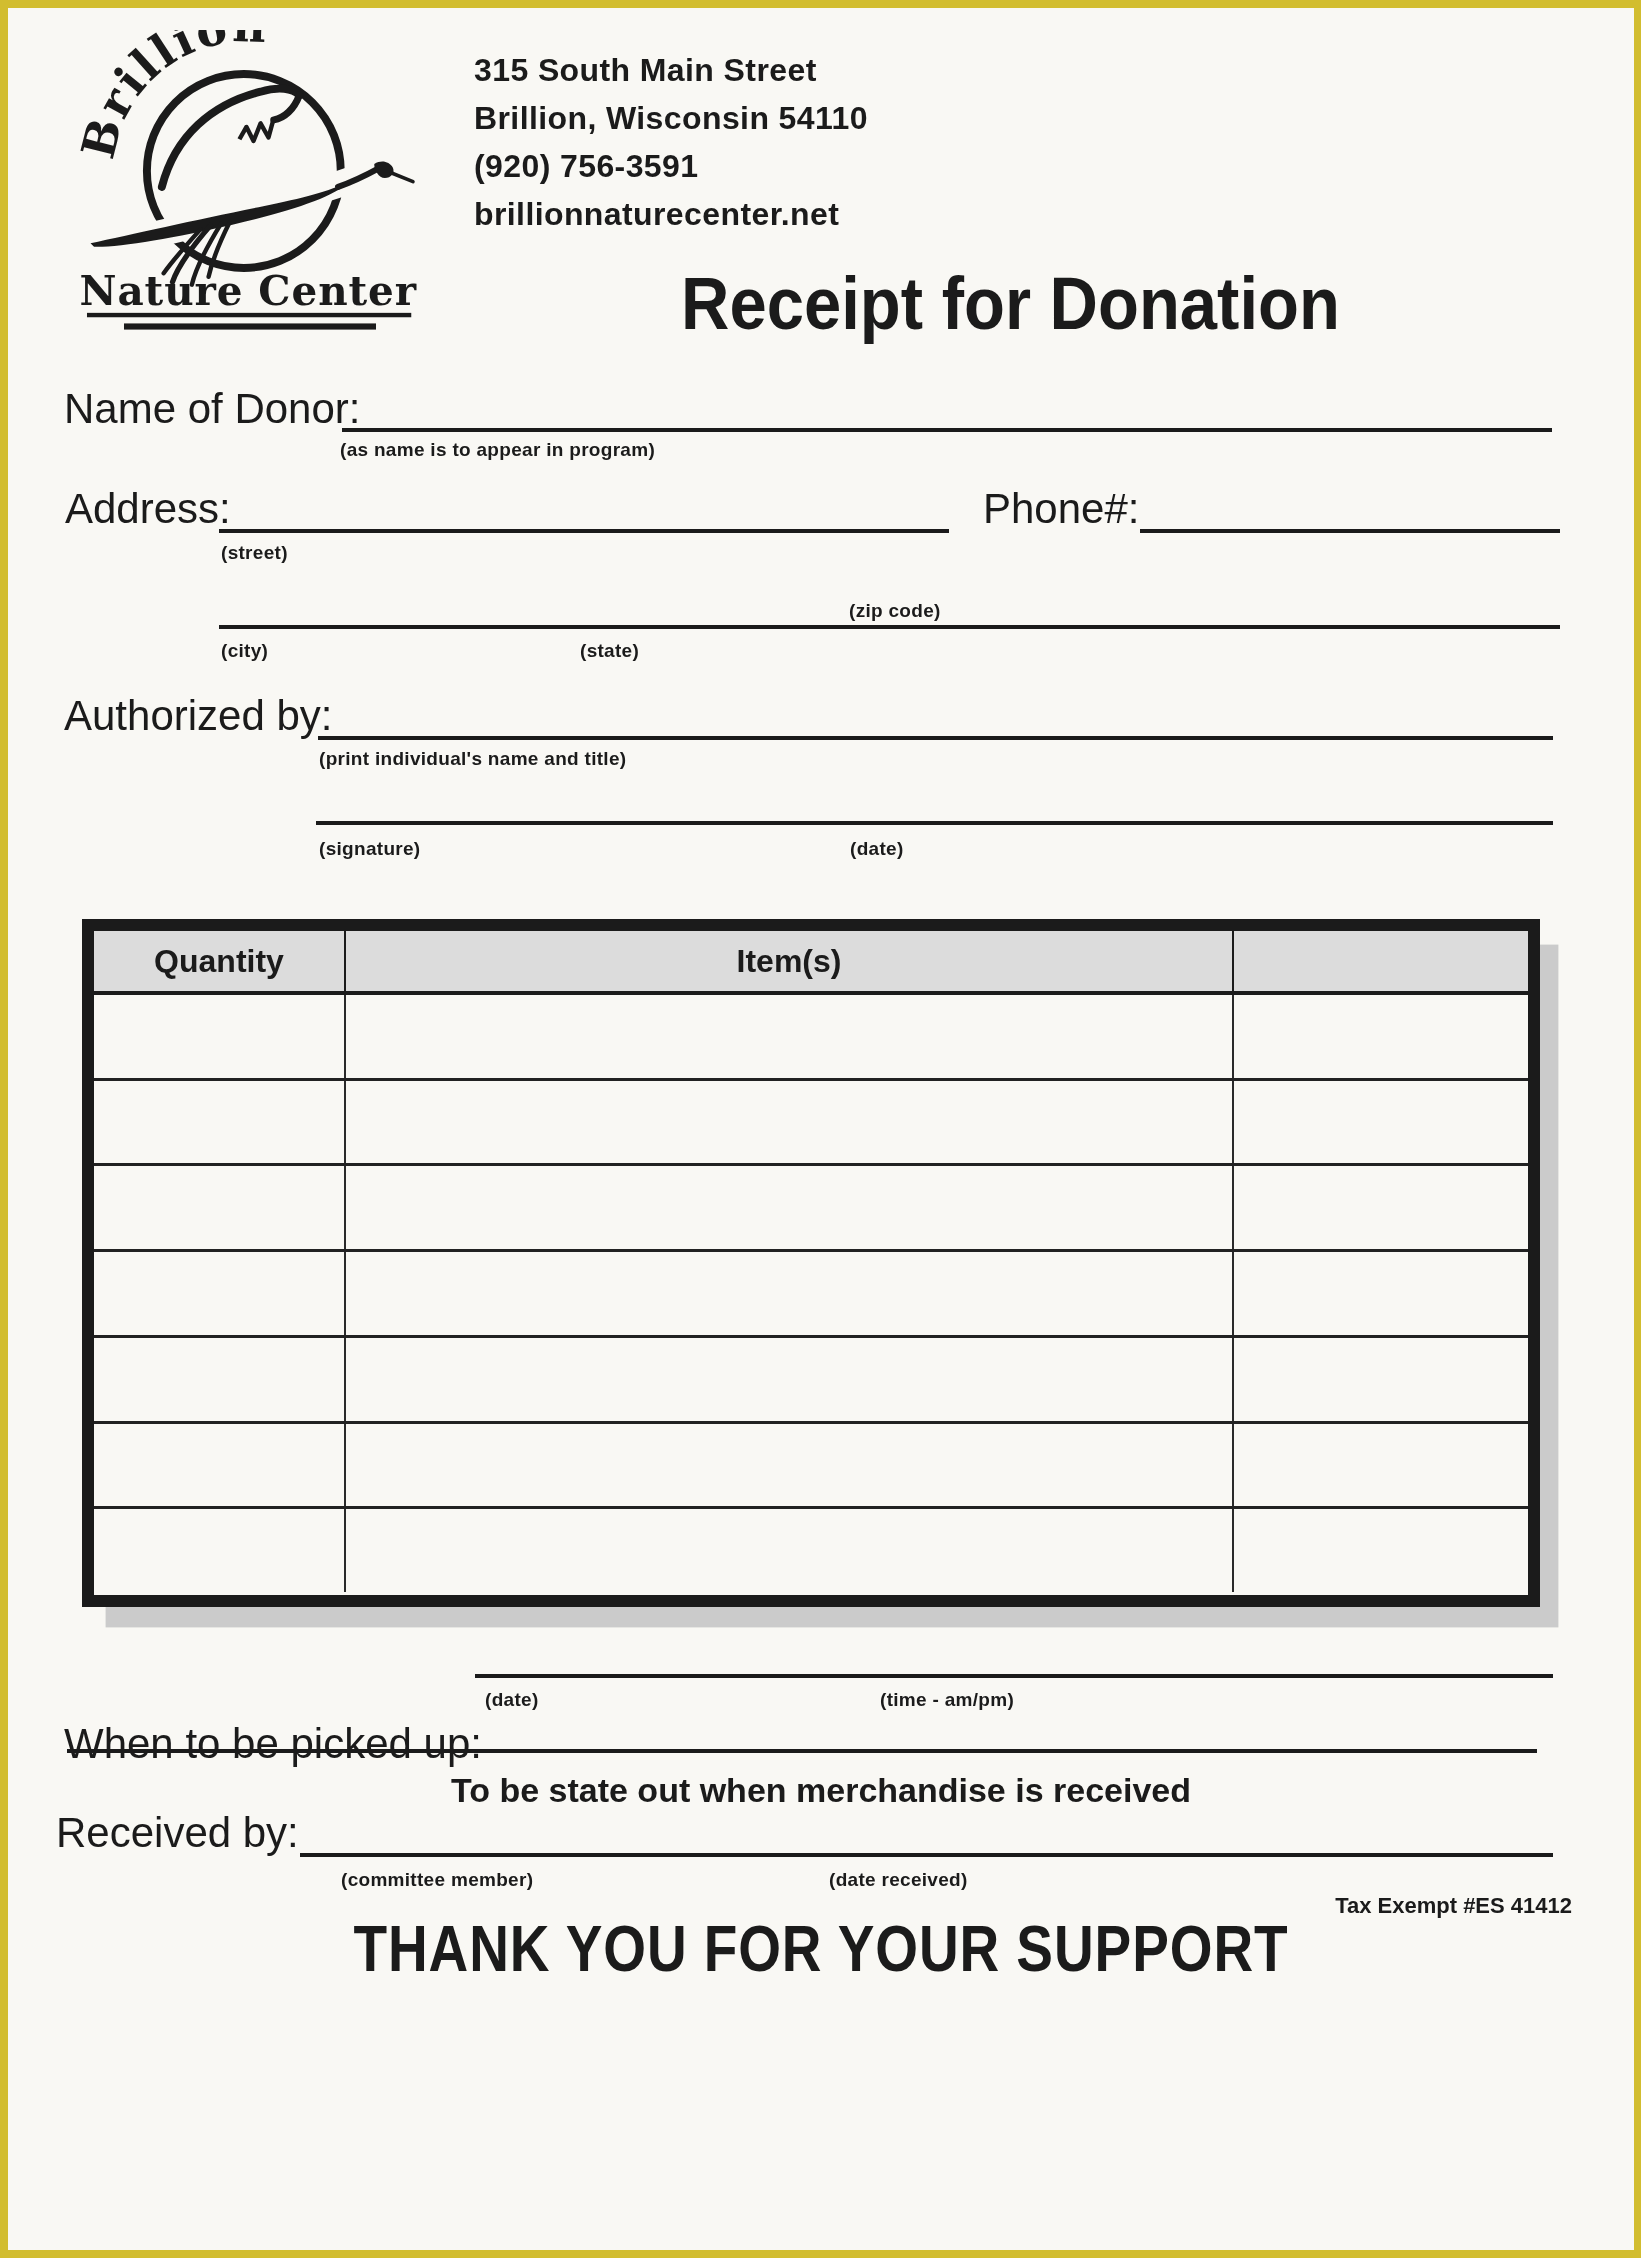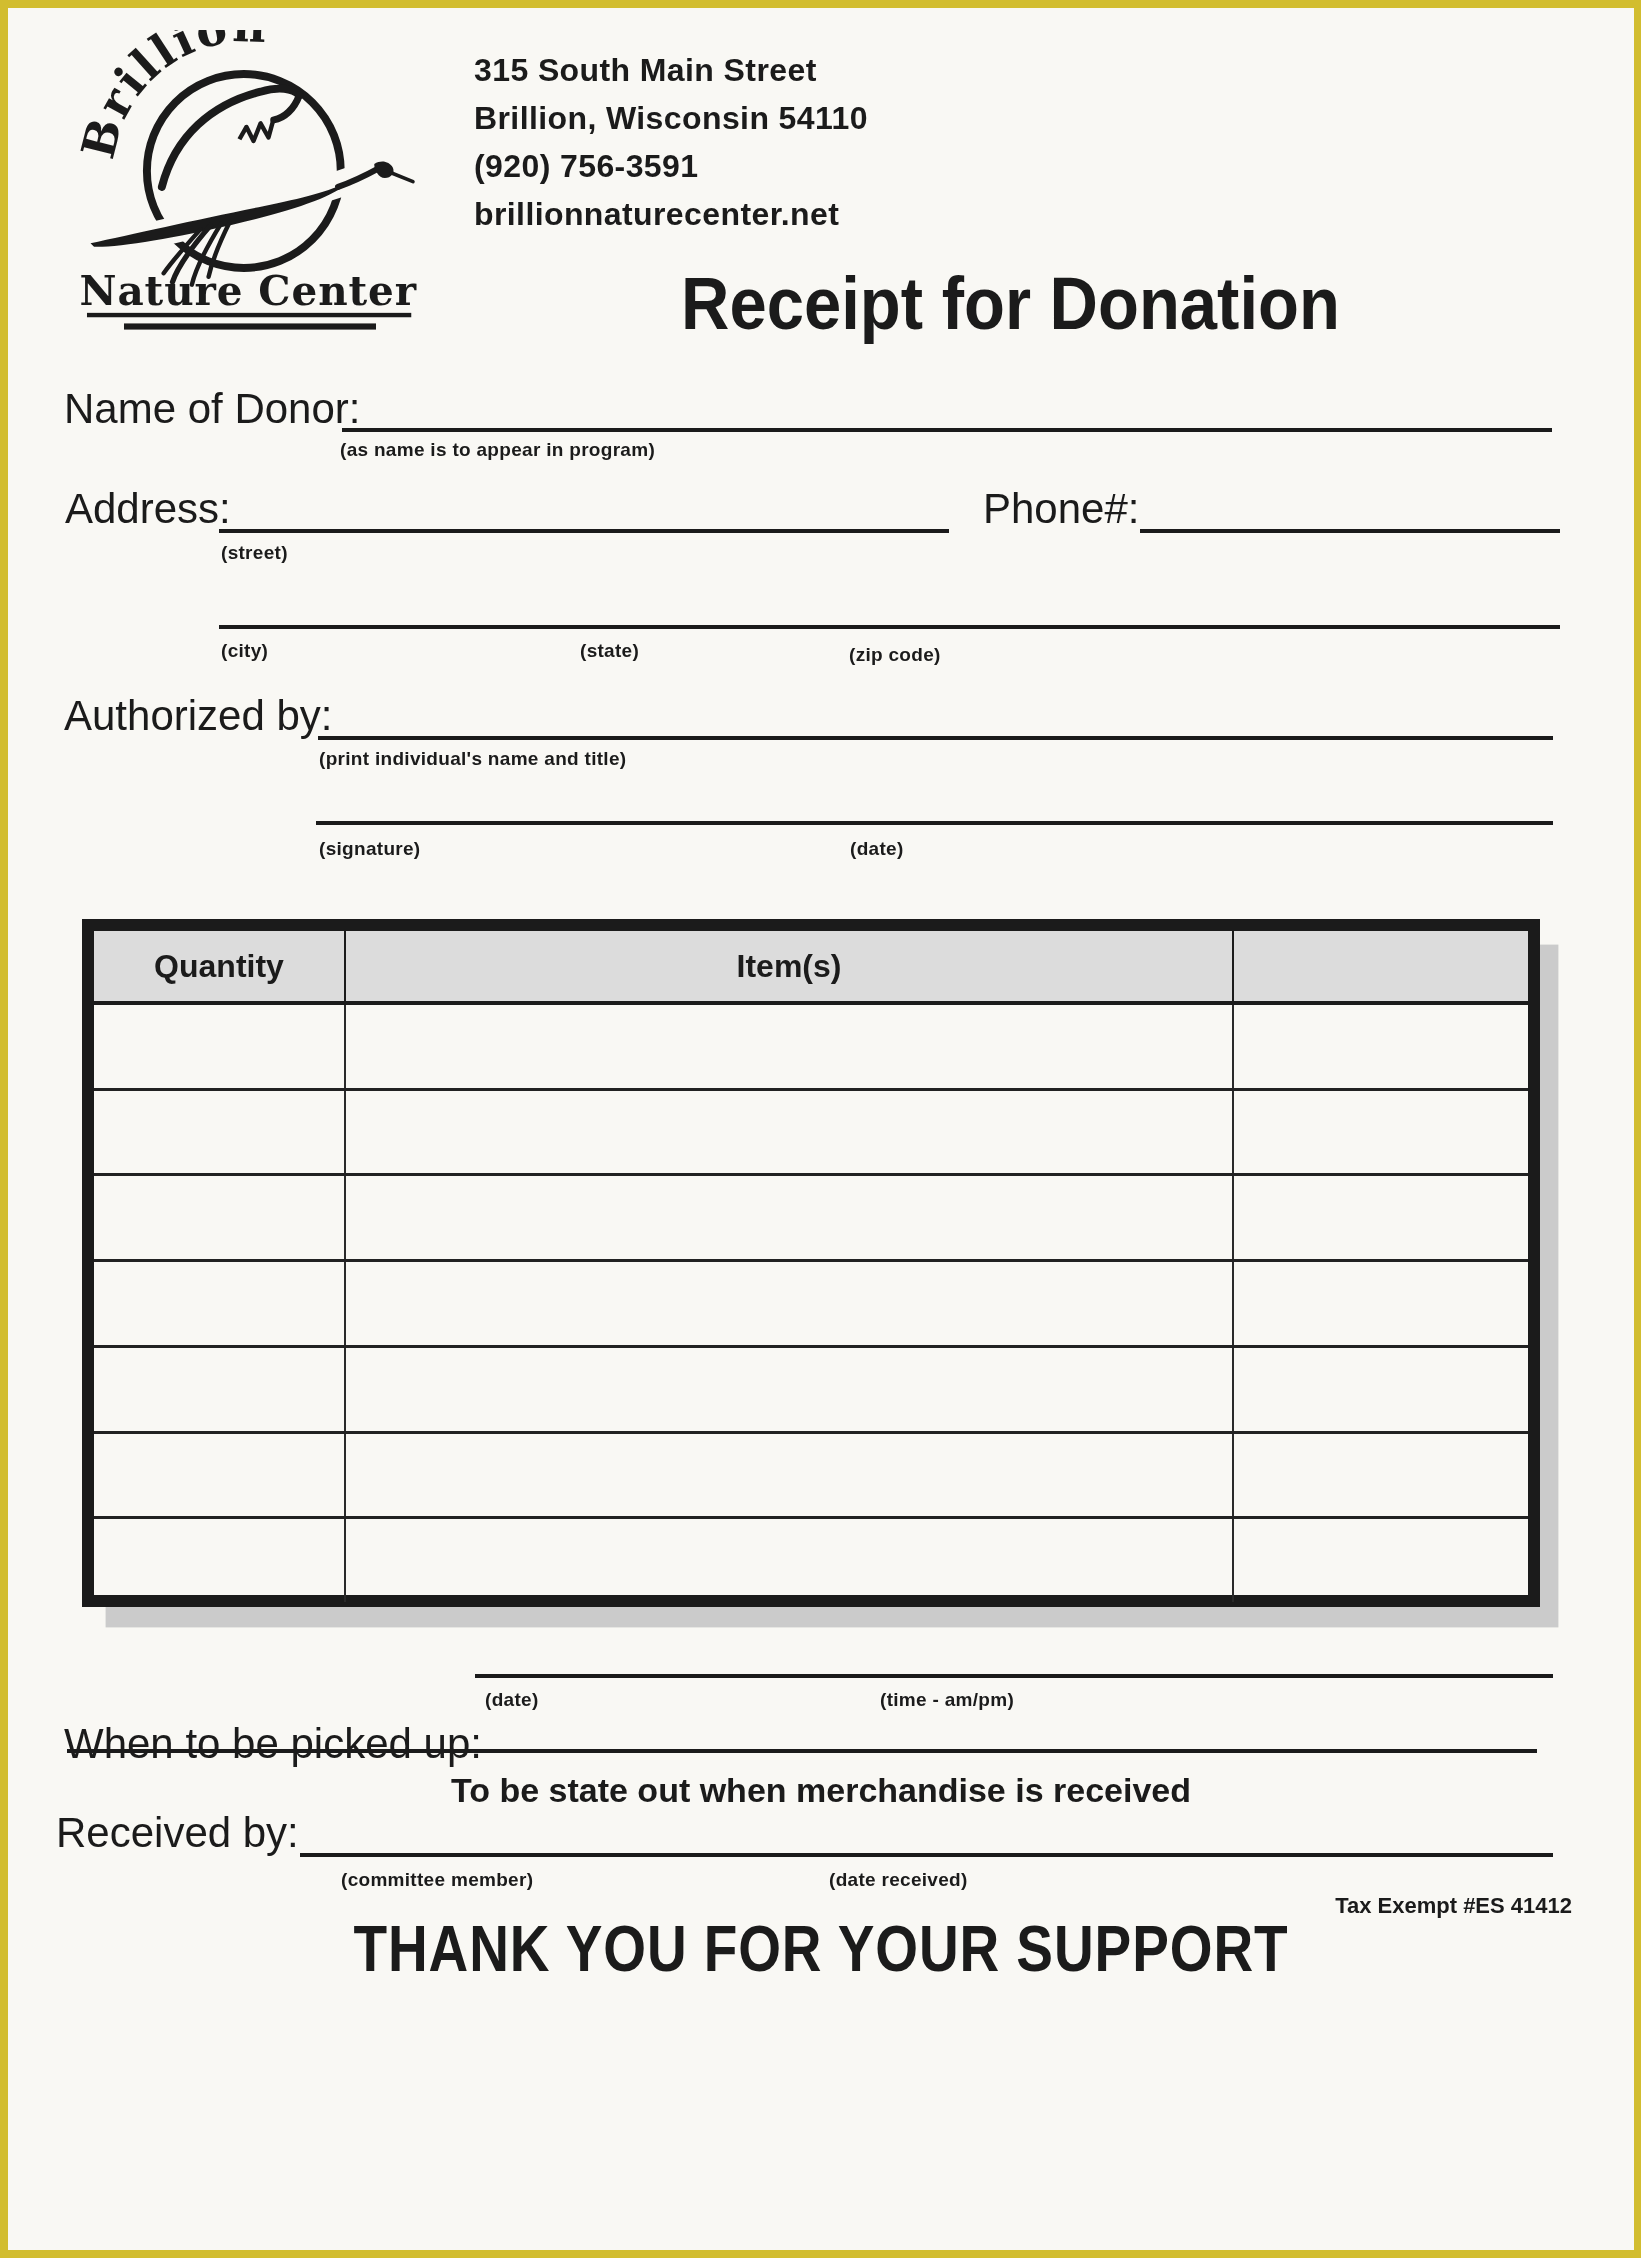--- a/index.html
+++ b/index.html
@@ -11,21 +11,21 @@
   .org-line { font-weight:700; font-size:32px; line-height:48px; letter-spacing:0.4px; }
   .title { font-weight:700; font-size:67px; letter-spacing:0px; transform:scaleY(1.1); transform-origin:left top; white-space:nowrap; }
 
   .label { font-weight:400; font-size:42px; white-space:nowrap; }
   .caption { font-weight:700; font-size:19px; letter-spacing:0.3px; white-space:nowrap; }
   .fline { position:absolute; height:3.5px; background:var(--ink,#1b1b1b); }
 
   .dtable { position:absolute; left:82px; top:919px; width:1458px; height:688px;
             border:12.4px solid var(--ink,#1b1b1b); background:var(--paper,#f9f8f4);
             box-shadow:21px 23px 0 -2.6px var(--table-shadow,#ccc); box-sizing:border-box; }
-  .t-head { display:grid; grid-template-columns:250px 890px 294px; height:74px;
+  .t-head { display:grid; grid-template-columns:250px 890px 294px; height:64px;
             background:var(--table-header-bg,#dcdcdc); border-bottom:4.4px solid var(--ink,#1b1b1b); box-sizing:border-box; }
   .t-hcell { display:flex; align-items:center; justify-content:center;
              font-weight:700; font-size:32px; }
   .t-hcell.c1 { border-left:2.6px solid var(--ink,#1b1b1b); border-right:2.6px solid var(--ink,#1b1b1b); }
   .t-body { display:flex; flex-direction:column; height:597px; }
   .t-row { display:grid; grid-template-columns:250px 890px 294px; flex:1; }
   .t-row + .t-row { border-top:3.5px solid #222; }
   .t-cell.c1 { border-left:2.6px solid #2a2a2a; border-right:2.6px solid #2a2a2a; }
 
   .note { font-weight:700; font-size:34px; text-align:center; }
@@ -87,21 +87,21 @@
 
   <div class="abs label" style="left:65px; top:485px;">Address:</div>
   <div class="fline" style="left:219px; top:529px; width:730px;"></div>
   <div class="abs caption" style="left:221px; top:542px;">(street)</div>
   <div class="abs label" style="left:983px; top:485px;">Phone#:</div>
   <div class="fline" style="left:1140px; top:529px; width:420px;"></div>
 
   <div class="fline" style="left:219px; top:625px; width:1341px;"></div>
   <div class="abs caption" style="left:221px; top:640px;">(city)</div>
   <div class="abs caption" style="left:580px; top:640px;">(state)</div>
-  <div class="abs caption" style="left:849px; top:644px;text-align:right;">(zip code)</div>
+  <div class="abs caption" style="left:849px; top:600px;text-align:right;">(zip code)</div>
 
   <div class="abs label" style="left:64px; top:692px;">Authorized by:</div>
   <div class="fline" style="left:318px; top:736px; width:1235px;"></div>
   <div class="abs caption" style="left:319px; top:748px;">(print individual's name and title)</div>
 
   <div class="fline" style="left:316px; top:821px; width:1237px;"></div>
   <div class="abs caption" style="left:319px; top:838px;">(signature)</div>
   <div class="abs caption" style="left:850px; top:838px;">(date)</div>
 
   <div class="dtable">

